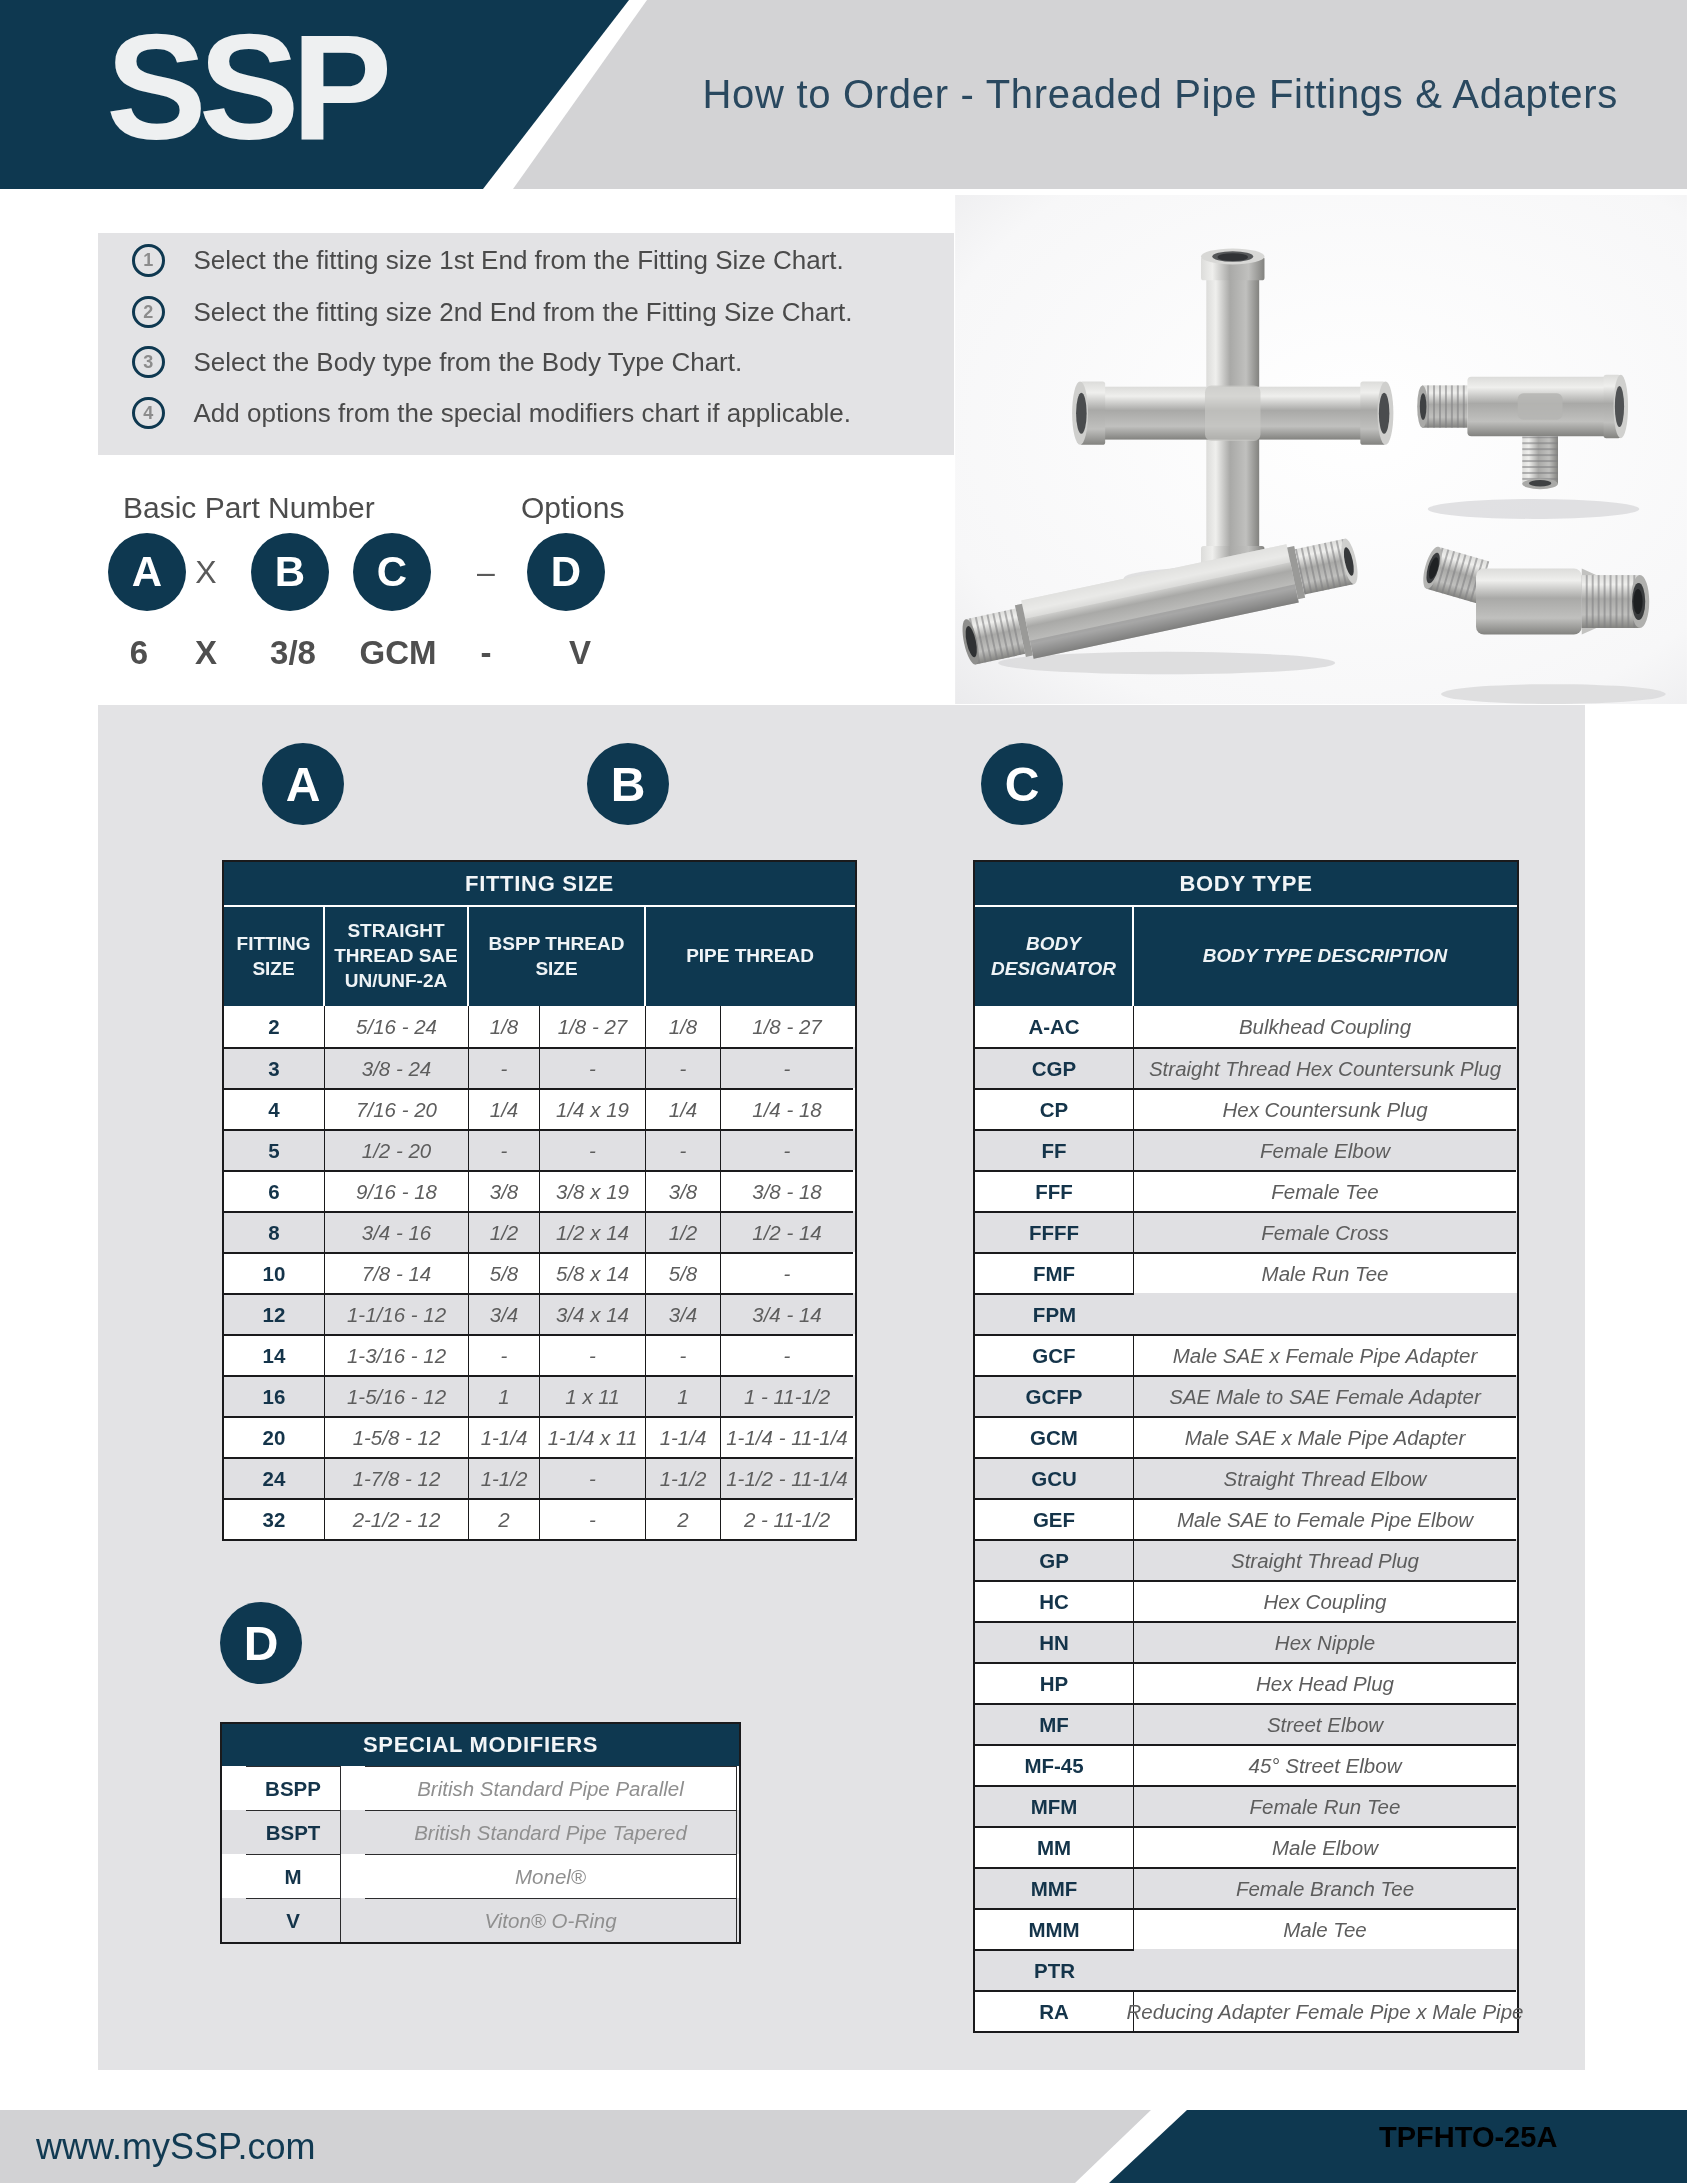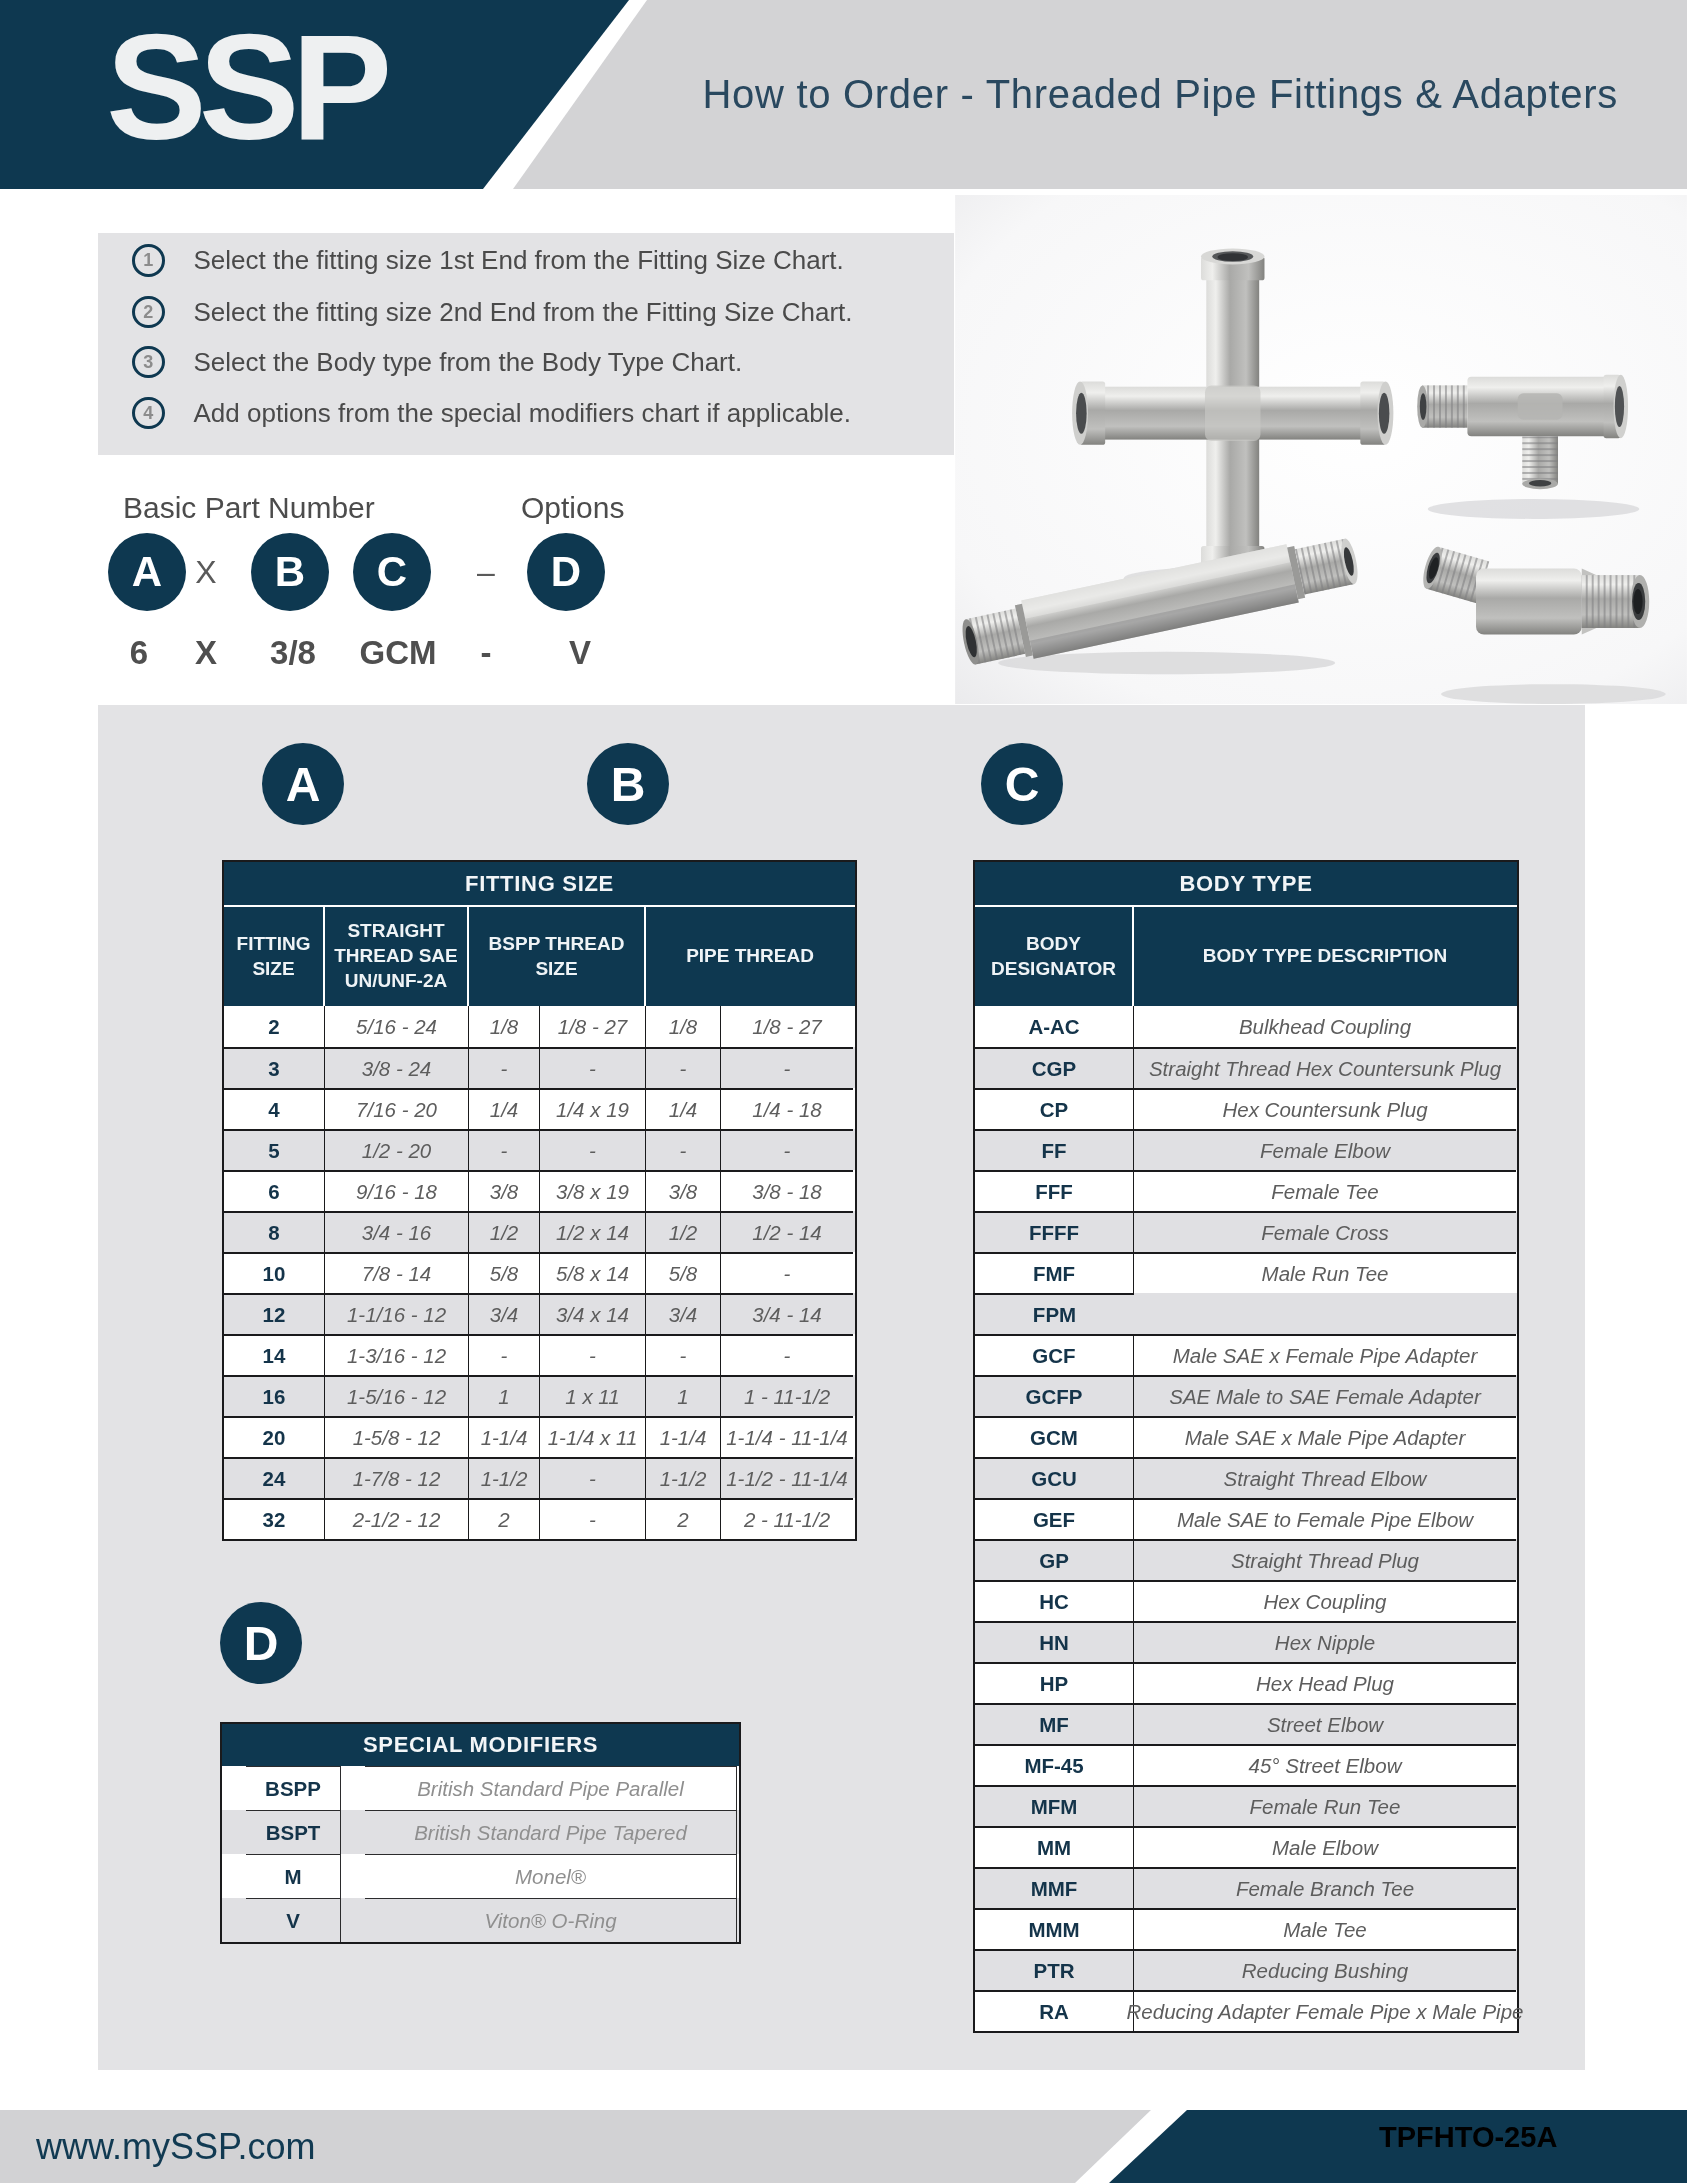--- a/index.html
+++ b/index.html
@@ -61,21 +61,21 @@
   .cell.key{font-weight:bold;color:#14344a;}
   .cell.num{font-style:italic;color:#5d5d5d;}
   
   #fitting-table{left:222px;top:860px;width:635px;}
   #fitting-table .tbl-title{height:45px;}
   #fitting-table .tbl-sub{grid-template-columns:101px 144px 177px 208px;height:99px;}
   #fitting-table .trow{grid-template-columns:101px 144px 71px 106px 75px 132px;height:41px;}
   
   #body-table{left:973px;top:860px;width:546px;}
   #body-table .tbl-title{height:45px;}
-  #body-table .tbl-sub{grid-template-columns:159px 382px;height:99px;}
+  #body-table .tbl-sub{grid-template-columns:159px 382px;height:99px;font-style:italic;}
   #body-table .trow{grid-template-columns:159px 382px;height:41px;}
   
   #mod-table{left:220px;top:1722px;width:521px;border-width:2px;}
   #mod-table .tbl-title{height:42px;border-bottom:none;}
   #mod-table .trow{grid-template-columns:119px 396px;height:44px;}
   #mod-table .trow .cell{border-top:1.3px solid #2b2b2d;border-right:1.3px solid #2b2b2d;margin-left:24px;}
   #mod-table .cell.num{color:#8f8f8f;}
   
   .ftr-gray{position:absolute;left:0;top:2110px;width:1687px;height:73px;background:#d2d2d4;
     clip-path:polygon(0 0,1151px 0,1075px 73px,0 73px);}
@@ -453,21 +453,20 @@
         <div class="trow alt">
           <div class="cell key">MMF</div>
           <div class="cell num">Female Branch Tee</div>
         </div>
         <div class="trow">
           <div class="cell key">MMM</div>
           <div class="cell num">Male Tee</div>
         </div>
         <div class="trow alt">
           <div class="cell key">PTR</div>
-          <div class="cell num">Reducing Bushing</div>
         </div>
         <div class="trow">
           <div class="cell key">RA</div>
           <div class="cell num">Reducing Adapter Female Pipe x Male Pipe</div>
         </div>
       </div>
   </div>
 
   <div class="tbl" id="mod-table">
     <div class="tbl-title">SPECIAL MODIFIERS</div>

